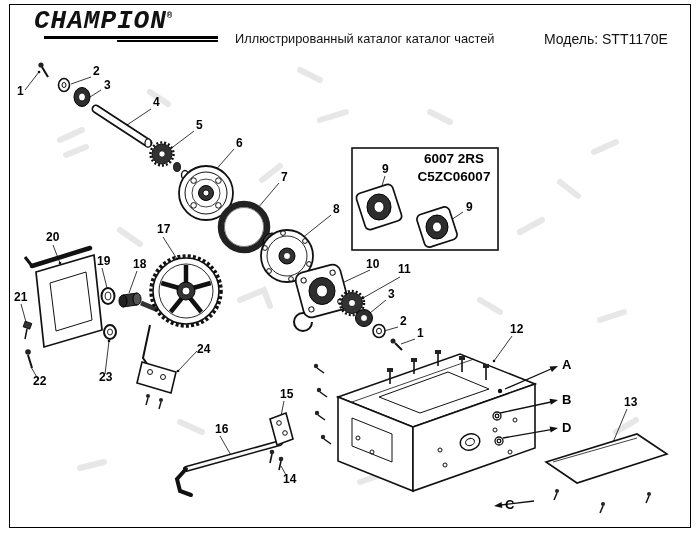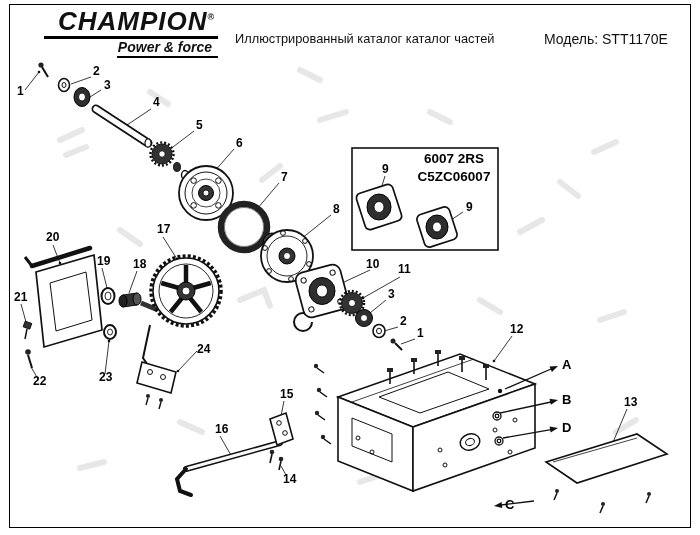--- a/index.html
+++ b/index.html
@@ -6,22 +6,22 @@
   body {
     width:700px; height:535px; position:relative; overflow:hidden;
     font-family:"Liberation Sans", sans-serif; color:#111;
   }
   .page-border {
     position:absolute; left:9px; top:4px; width:680px; height:522px;
     border:1.5px solid #000;
   }
   .logo { position:absolute; left:34px; top:8px; width:184px; }
   .brand {
-    font-family:Liberation Sans, sans-serif; font-style:italic; font-weight:bold;
-    font-size:26px; line-height:1.05; letter-spacing:1px; white-space:nowrap;margin-left:24px;
+    font-family:Liberation Mono, monospace; font-style:italic; font-weight:bold;
+    font-size:26px; line-height:1.05; letter-spacing:1px; white-space:nowrap;
   }
   .reg { font-size:9px; vertical-align:super; font-style:normal; letter-spacing:0; }
   .rule-top { height:2.5px; background:#000; margin:1px 0 1px 10px; }
   .tagline {
     text-align:right; font-style:italic; font-weight:bold; font-size:14px;
     line-height:1.1; padding-right:6px; white-space:nowrap;
   }
   .rule-bottom { height:2px; background:#000; width:55%; margin-left:45%; margin-top:1px; }
   .catalog-title { position:absolute; left:235px; top:31px; font-size:12.8px; white-space:nowrap; }
   .model { position:absolute; left:544px; top:31px; font-size:14px; white-space:nowrap; }
@@ -29,21 +29,20 @@
   svg text { font-family:"Liberation Sans", sans-serif; fill:#000; }
 </style>
 </head>
 <body>
 
 <div class="page-border"></div>
 
 <div class="logo">
   <div class="brand"><span>CHAMPION</span><span class="reg">®</span></div>
   <div class="rule-top"></div>
-  <div class="tagline">Power &amp; force</div>
   <div class="rule-bottom"></div>
 </div>
 
 <div class="catalog-title">Иллюстрированный каталог каталог частей</div>
 <div class="model">Модель: STT1170E</div>
 
 <svg class="diagram" width="700" height="535" viewBox="0 0 700 535">
 
   <g stroke="#e7e7e7" stroke-width="6" fill="none" stroke-linecap="round">
     <path d="M60,140 l22,-10 M66,155 l20,-8"></path>

